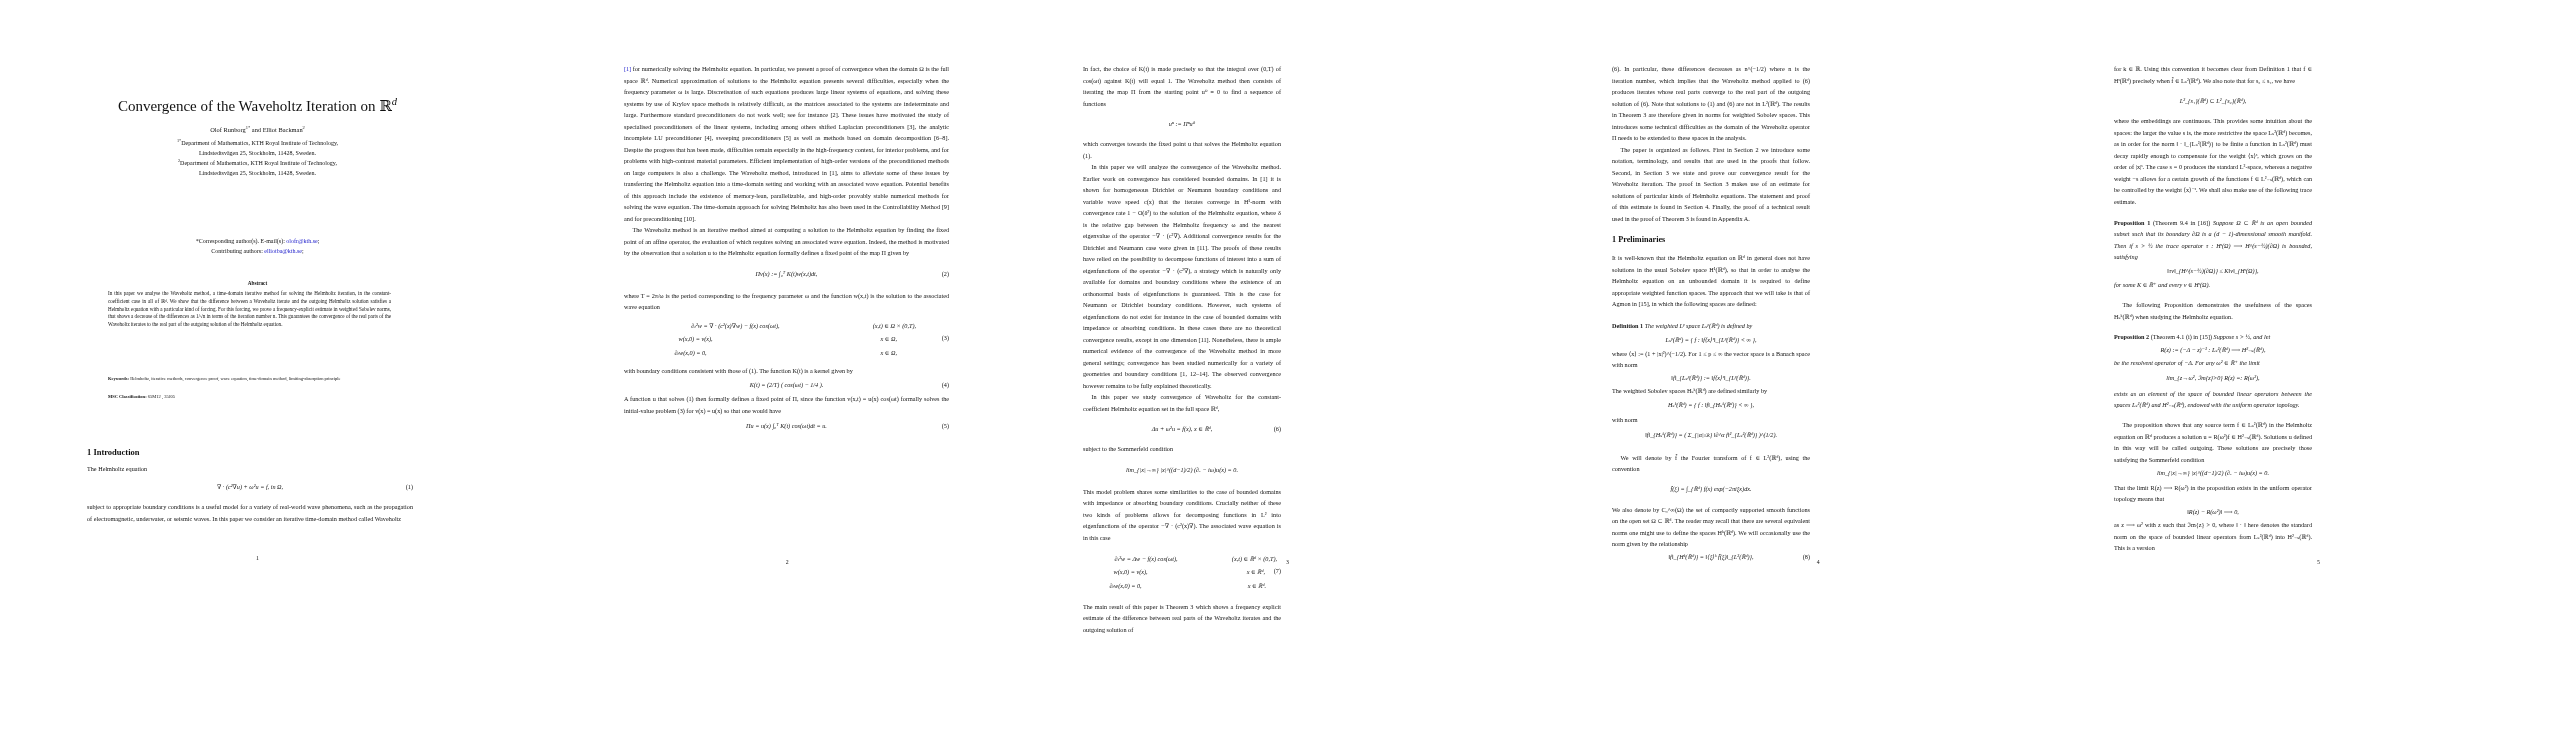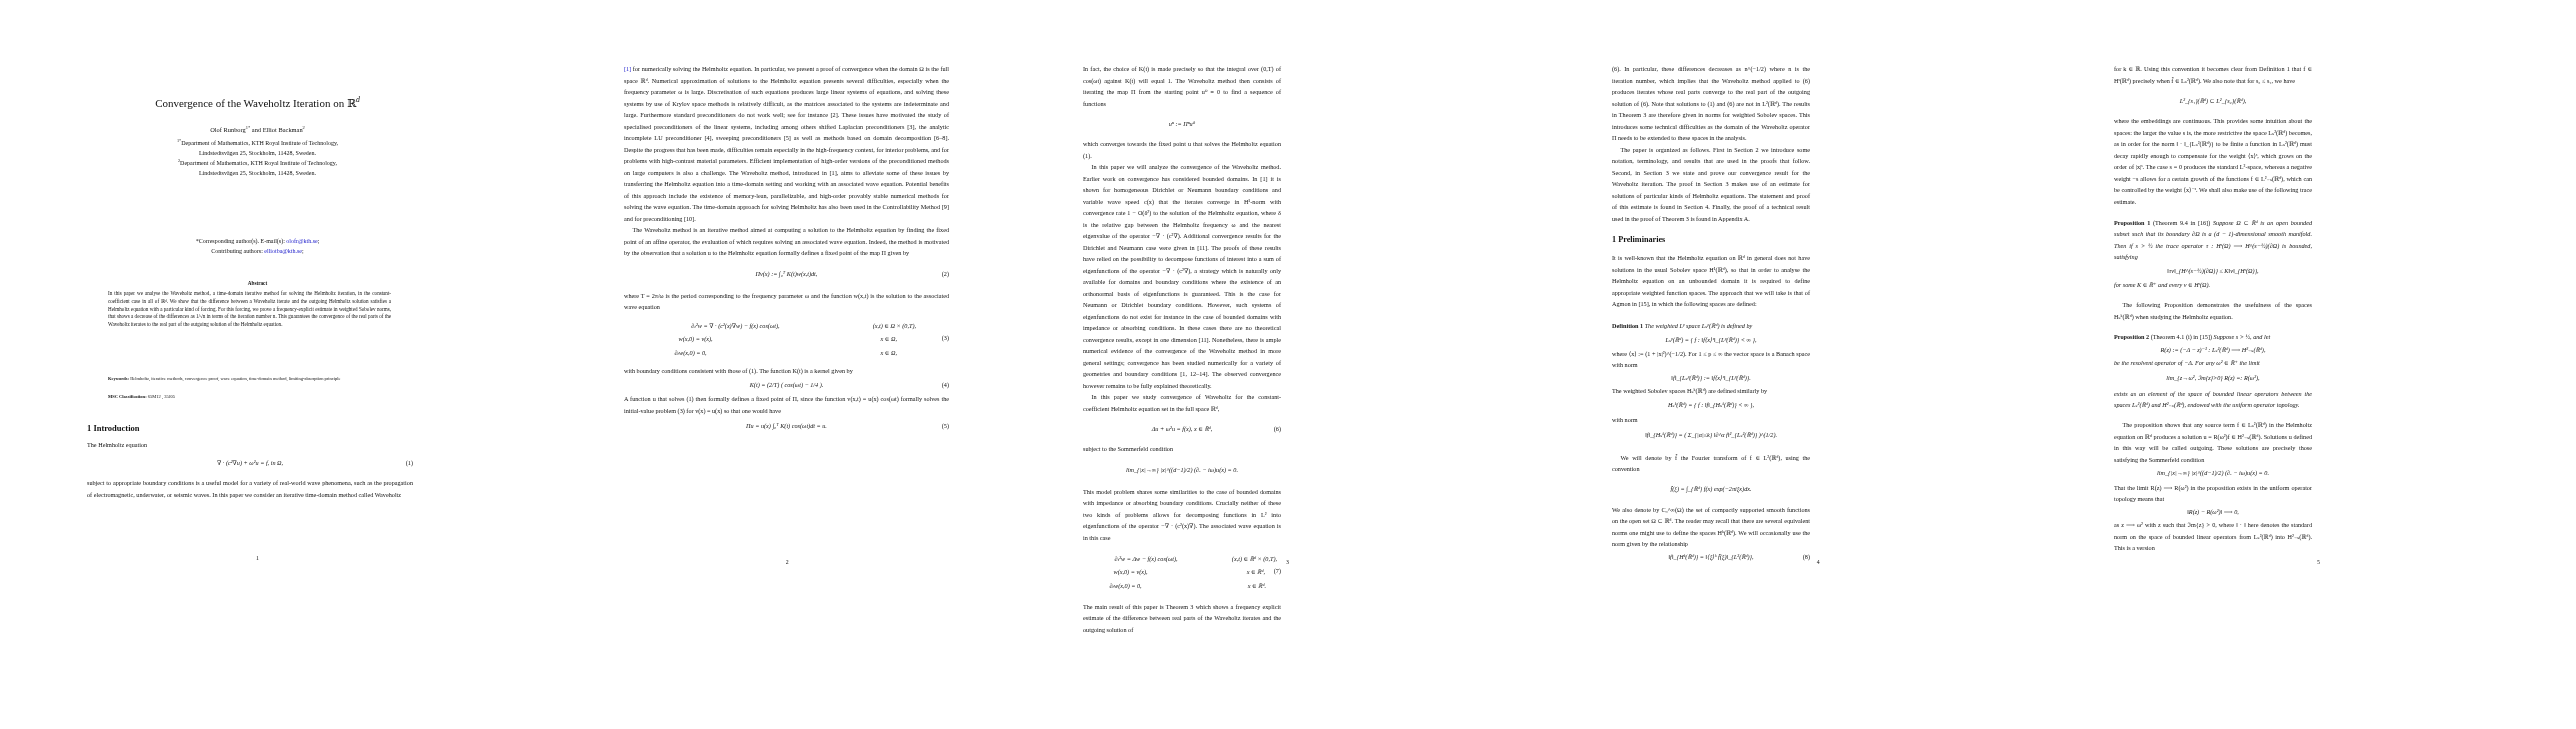--- a/index.html
+++ b/index.html
@@ -14,21 +14,21 @@
   .eq .num { position: absolute; right: 0; top: 0; font-style: normal; }
   .eqlines { margin: 6px 0; position: relative; }
   .eqline { display: flex; font-style: italic; line-height: 13.4px; }
   .eqline .l { width: 103px; text-align: right; padding-right: 2.4px; }
   .eqline .c { width: 79px; text-align: right; }
   .eqlines .num { position: absolute; right: 0; top: 13.4px; font-style: normal; }
   .pagenum { position: absolute; width: 100%; text-align: center; font-size: 5.8px; }
   .watermark { position: absolute; left: 0; top: 0; width: 36px; height: 729px; }
   .watermark span { position: absolute; left: 17.6px; top: 357px; transform: translate(-50%, -50%) rotate(-90deg); white-space: nowrap;
     font-family: "Liberation Serif", serif; font-size: 18px; color: #8a8a8a; letter-spacing: 0.3px; }
-  .title { position: absolute; left: 0; width: 515px; text-align: center; font-size: 11px; top: 97px; }
+  .title { position: absolute; left: 0; width: 515px; text-align: center; font-size: 15px; top: 97px; }
   .center-line { position: absolute; left: 0; width: 515px; text-align: center; font-size: 6px; line-height: 9.7px; }
   .abstract-head { position: absolute; left: 0; width: 515px; text-align: center; font-weight: bold; font-size: 5.2px; top: 280px; }
   .abstract { position: absolute; left: 108px; width: 283px; font-size: 5.1px; line-height: 7.8px; text-align: justify; top: 290px; }
   .kw { position: absolute; left: 108px; width: 283px; font-size: 4.5px; line-height: 6.7px; }
   .kw b { font-weight: bold; }
   .section-head { font-size: 8.2px; font-weight: bold; font-family: "Liberation Serif", serif; }
   .def-head { font-weight: bold; }
   .it { font-style: italic; }
   sup { font-size: 70%; line-height: 0; }
 </style>
@@ -65,21 +65,21 @@
   <div class="abstract-head">Abstract</div>
   <div class="abstract">In this paper we analyse the Waveholtz method, a time-domain iterative method for solving the Helmholtz iteration, in the constant-coefficient case in all of ℝᵈ. We show that the difference between a Waveholtz iterate and the outgoing Helmholtz solution satisfies a Helmholtz equation with a particular kind of forcing. For this forcing, we prove a frequency-explicit estimate in weighted Sobolev norms, that shows a decrease of the differences as 1/√n in terms of the iteration number n. This guarantees the convergence of the real parts of the Waveholtz iterates to the real part of the outgoing solution of the Helmholtz equation.</div>
 
   <div class="kw" style="top:376px;">
     <b>Keywords:</b><span> Helmholtz, iterative methods, convergence proof, wave equation, time-domain method, limiting-absorption principle</span>
   </div>
   <div class="kw" style="top:394px;">
     <b>MSC Classification:</b><span> 65M12 , 35J05</span>
   </div>
 
-  <div class="col" style="left:87px;top:423px;width:326px;">
+  <div class="col" style="left:87px;top:447px;width:326px;">
     <div class="section-head" style="font-size:8.5px;margin-bottom:6px;">1  Introduction</div>
     <p style="font-size:6.2px;line-height:11.5px;">The Helmholtz equation</p>
     <div class="eq" style="margin:6px 0 8.5px;font-size:6.2px;">
       <span>∇ · (c²∇u) + ω²u = f,        in Ω,</span>
       <span class="num">(1)</span>
     </div>
     <p style="font-size:6.2px;line-height:11.5px;">subject to appropriate boundary conditions is a useful model for a variety of real-world wave phenomena, such as the propagation of electromagnetic, underwater, or seismic waves. In this paper we consider an iterative time-domain method called Waveholtz</p>
   </div>
   <div class="pagenum" style="top:555px;">1</div>
 </div>

